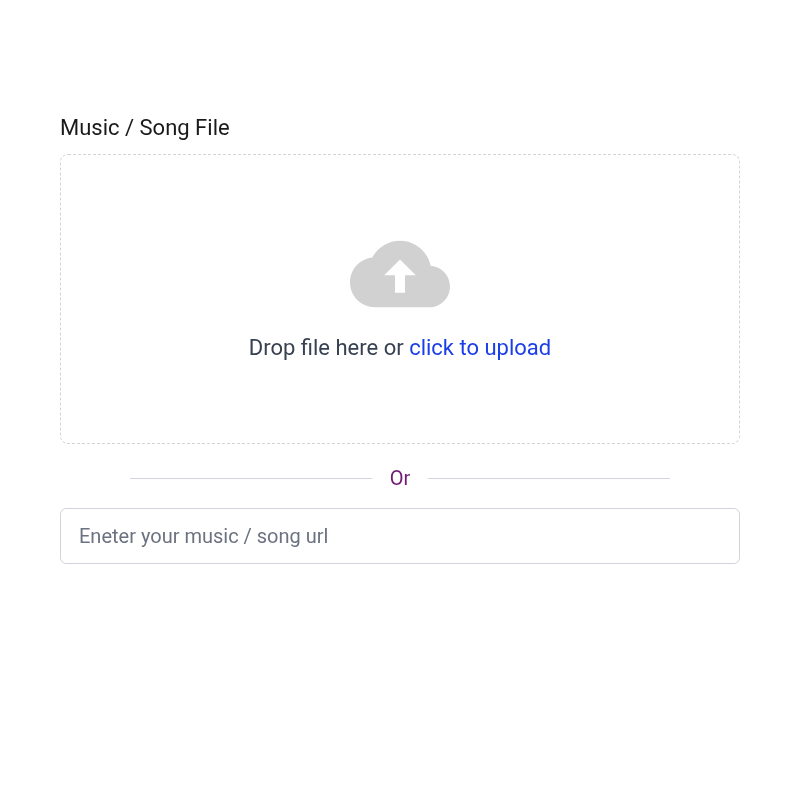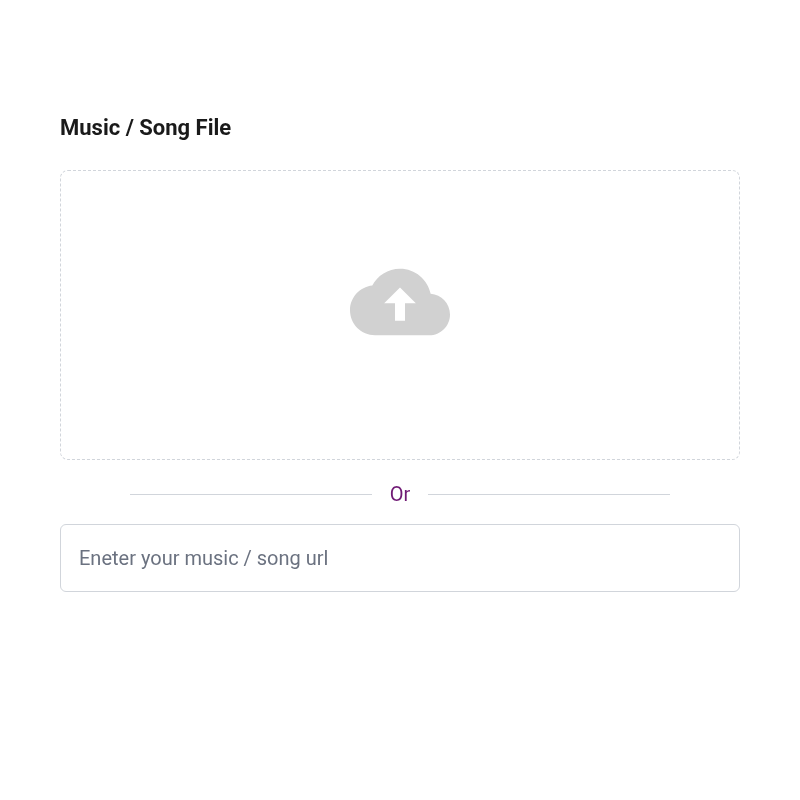--- a/index.html
+++ b/index.html
@@ -10,24 +10,24 @@
     body {
       width: 800px;
       height: 800px;
       font-family: -apple-system, BlinkMacSystemFont, "Segoe UI", Roboto, "Helvetica Neue", Arial, sans-serif;
       background: #ffffff;
       padding: 60px;
       color: #212529;
     }
     .section-title {
       font-size: 22px;
-      font-weight: 700;
+      font-weight: 400;
       color: #1a1a1a;
       margin-top: 55px;
-      margin-bottom: 30px;
+      margin-bottom: 14px;
     }
     .dropzone {
       border: 1px dashed #d1d5db;
       border-radius: 8px;
       height: 290px;
       display: flex;
       flex-direction: column;
       align-items: center;
       justify-content: center;
       cursor: pointer;
@@ -52,21 +52,21 @@
       height: 1px;
       background: #d1d5db;
     }
     .divider-text {
       padding: 0 18px;
       font-size: 20px;
       color: #701a75;
     }
     .url-input {
       width: 100%;
-      height: 68px;
+      height: 56px;
       border: 1px solid #d1d5db;
       border-radius: 6px;
       padding: 0 18px;
       font-size: 20px;
       color: #374151;
       outline: none;
       font-family: inherit;
     }
     .url-input::placeholder {
       color: #6b7280;
@@ -79,20 +79,23 @@
 
 <h3 class="section-title">Music / Song File</h3>
 
 <div class="dropzone">
   <div class="cloud-icon-wrap">
     <svg width="100" height="70" viewBox="0 0 24 16">
       <path fill="#d1d1d1" d="M19.35 6.04C18.67 2.59 15.64 0 12 0 9.11 0 6.6 1.64 5.35 4.04 2.34 4.36 0 6.91 0 10c0 3.31 2.69 6 6 6h13c2.76 0 5-2.24 5-5 0-2.64-2.05-4.78-4.65-4.96z"></path>
       <path fill="#ffffff" d="M12 4.5 L8.2 8.3 L10.8 8.3 L10.8 12.5 L13.2 12.5 L13.2 8.3 L15.8 8.3 Z"></path>
     </svg>
   </div>
+  <div class="dropzone-text">
+    <span>Drop file here or </span><span class="link">click to upload</span>
+  </div>
 </div>
 
 <div class="divider">
   <div class="divider-line"></div>
   <div class="divider-text">Or</div>
   <div class="divider-line"></div>
 </div>
 
 <input type="text" class="url-input" placeholder="Eneter your music / song url" style="">
 

